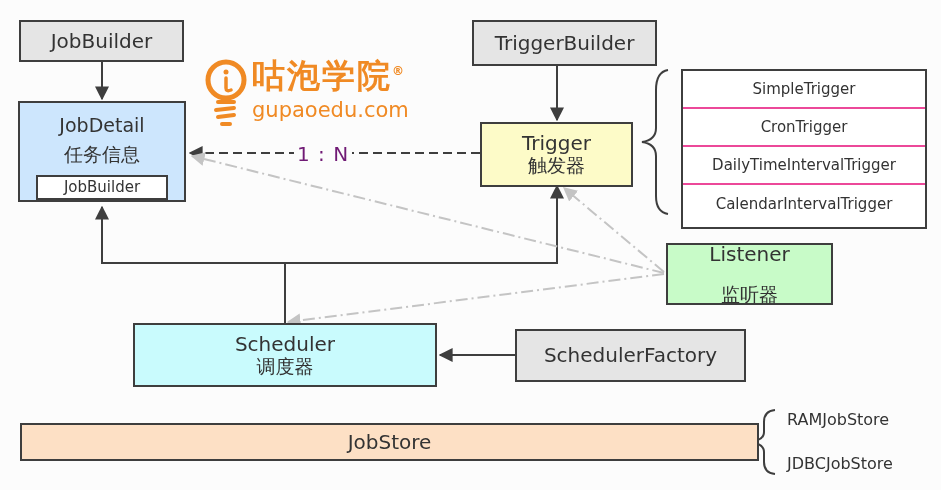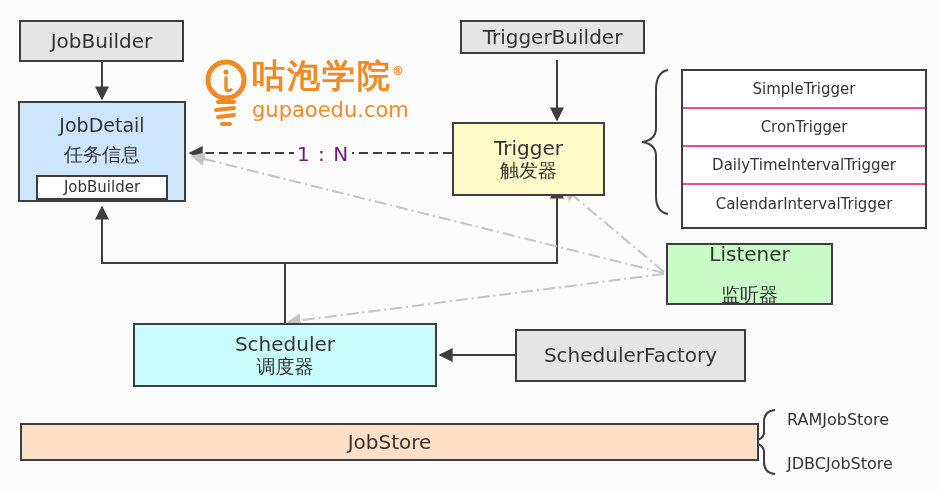--- a/index.html
+++ b/index.html
@@ -93,25 +93,25 @@
 </div>
 
 <div class="box blue" style="left:18px;top:101px;width:168px;height:101px;justify-content:space-between;padding-top:12px;">
   <span class="t19">JobDetail</span>
   <span class="cn">任务信息</span>
   <div style="margin-top:2px;width:132px;height:25px;border:2px solid #3e3e3e;background:#fff;box-sizing:border-box;display:flex;align-items:center;justify-content:center;font-size:15px;">
     <span>JobBuilder</span>
   </div>
 </div>
 
-<div class="box gray t20" style="left:460px;top:20px;width:185px;height:34px;align-items:center;">
+<div class="box gray t20" style="left:472px;top:20px;width:185px;height:46px;align-items:center;">
   <span>TriggerBuilder</span>
 </div>
 
-<div class="box yellow" style="left:452px;top:122px;width:153px;height:74px;">
+<div class="box yellow" style="left:480px;top:122px;width:153px;height:65px;">
   <span class="t20">Trigger</span>
   <span class="cn">触发器</span>
 </div>
 
 <div class="ratio-label">1 : N</div>
 
 <div style="position:absolute;left:681px;top:69px;width:246px;height:160px;border:2px solid #3e3e3e;box-sizing:border-box;background:#fff;">
   <div class="sub-item">
       <span>SimpleTrigger</span>
     </div>

